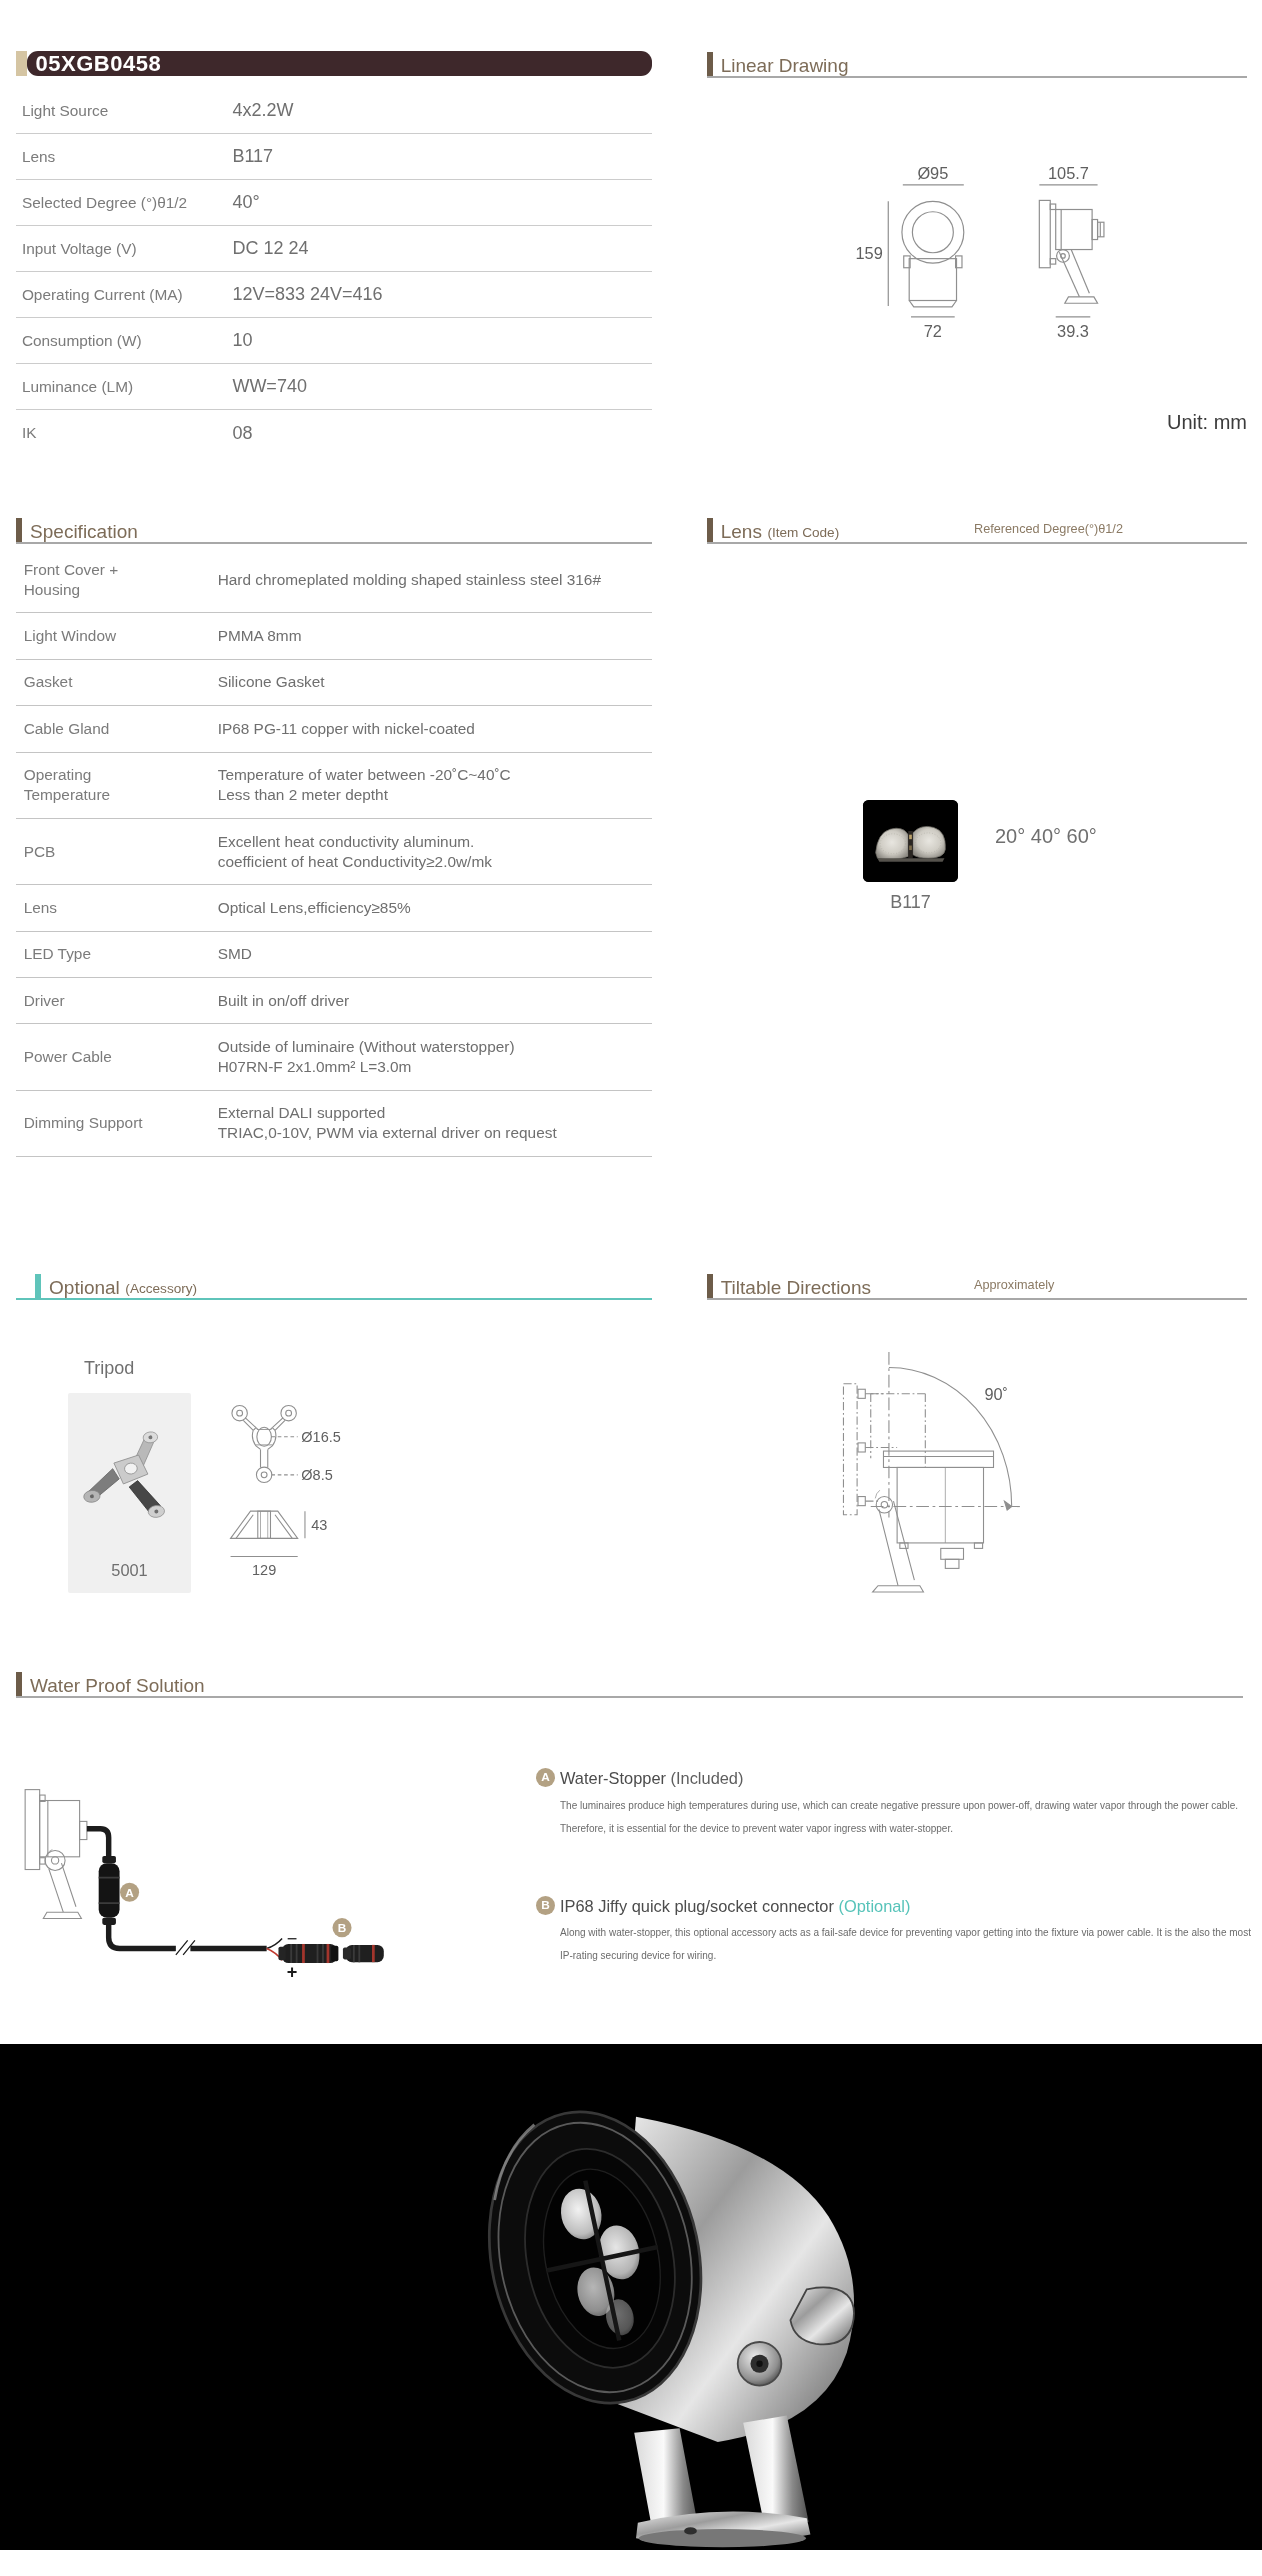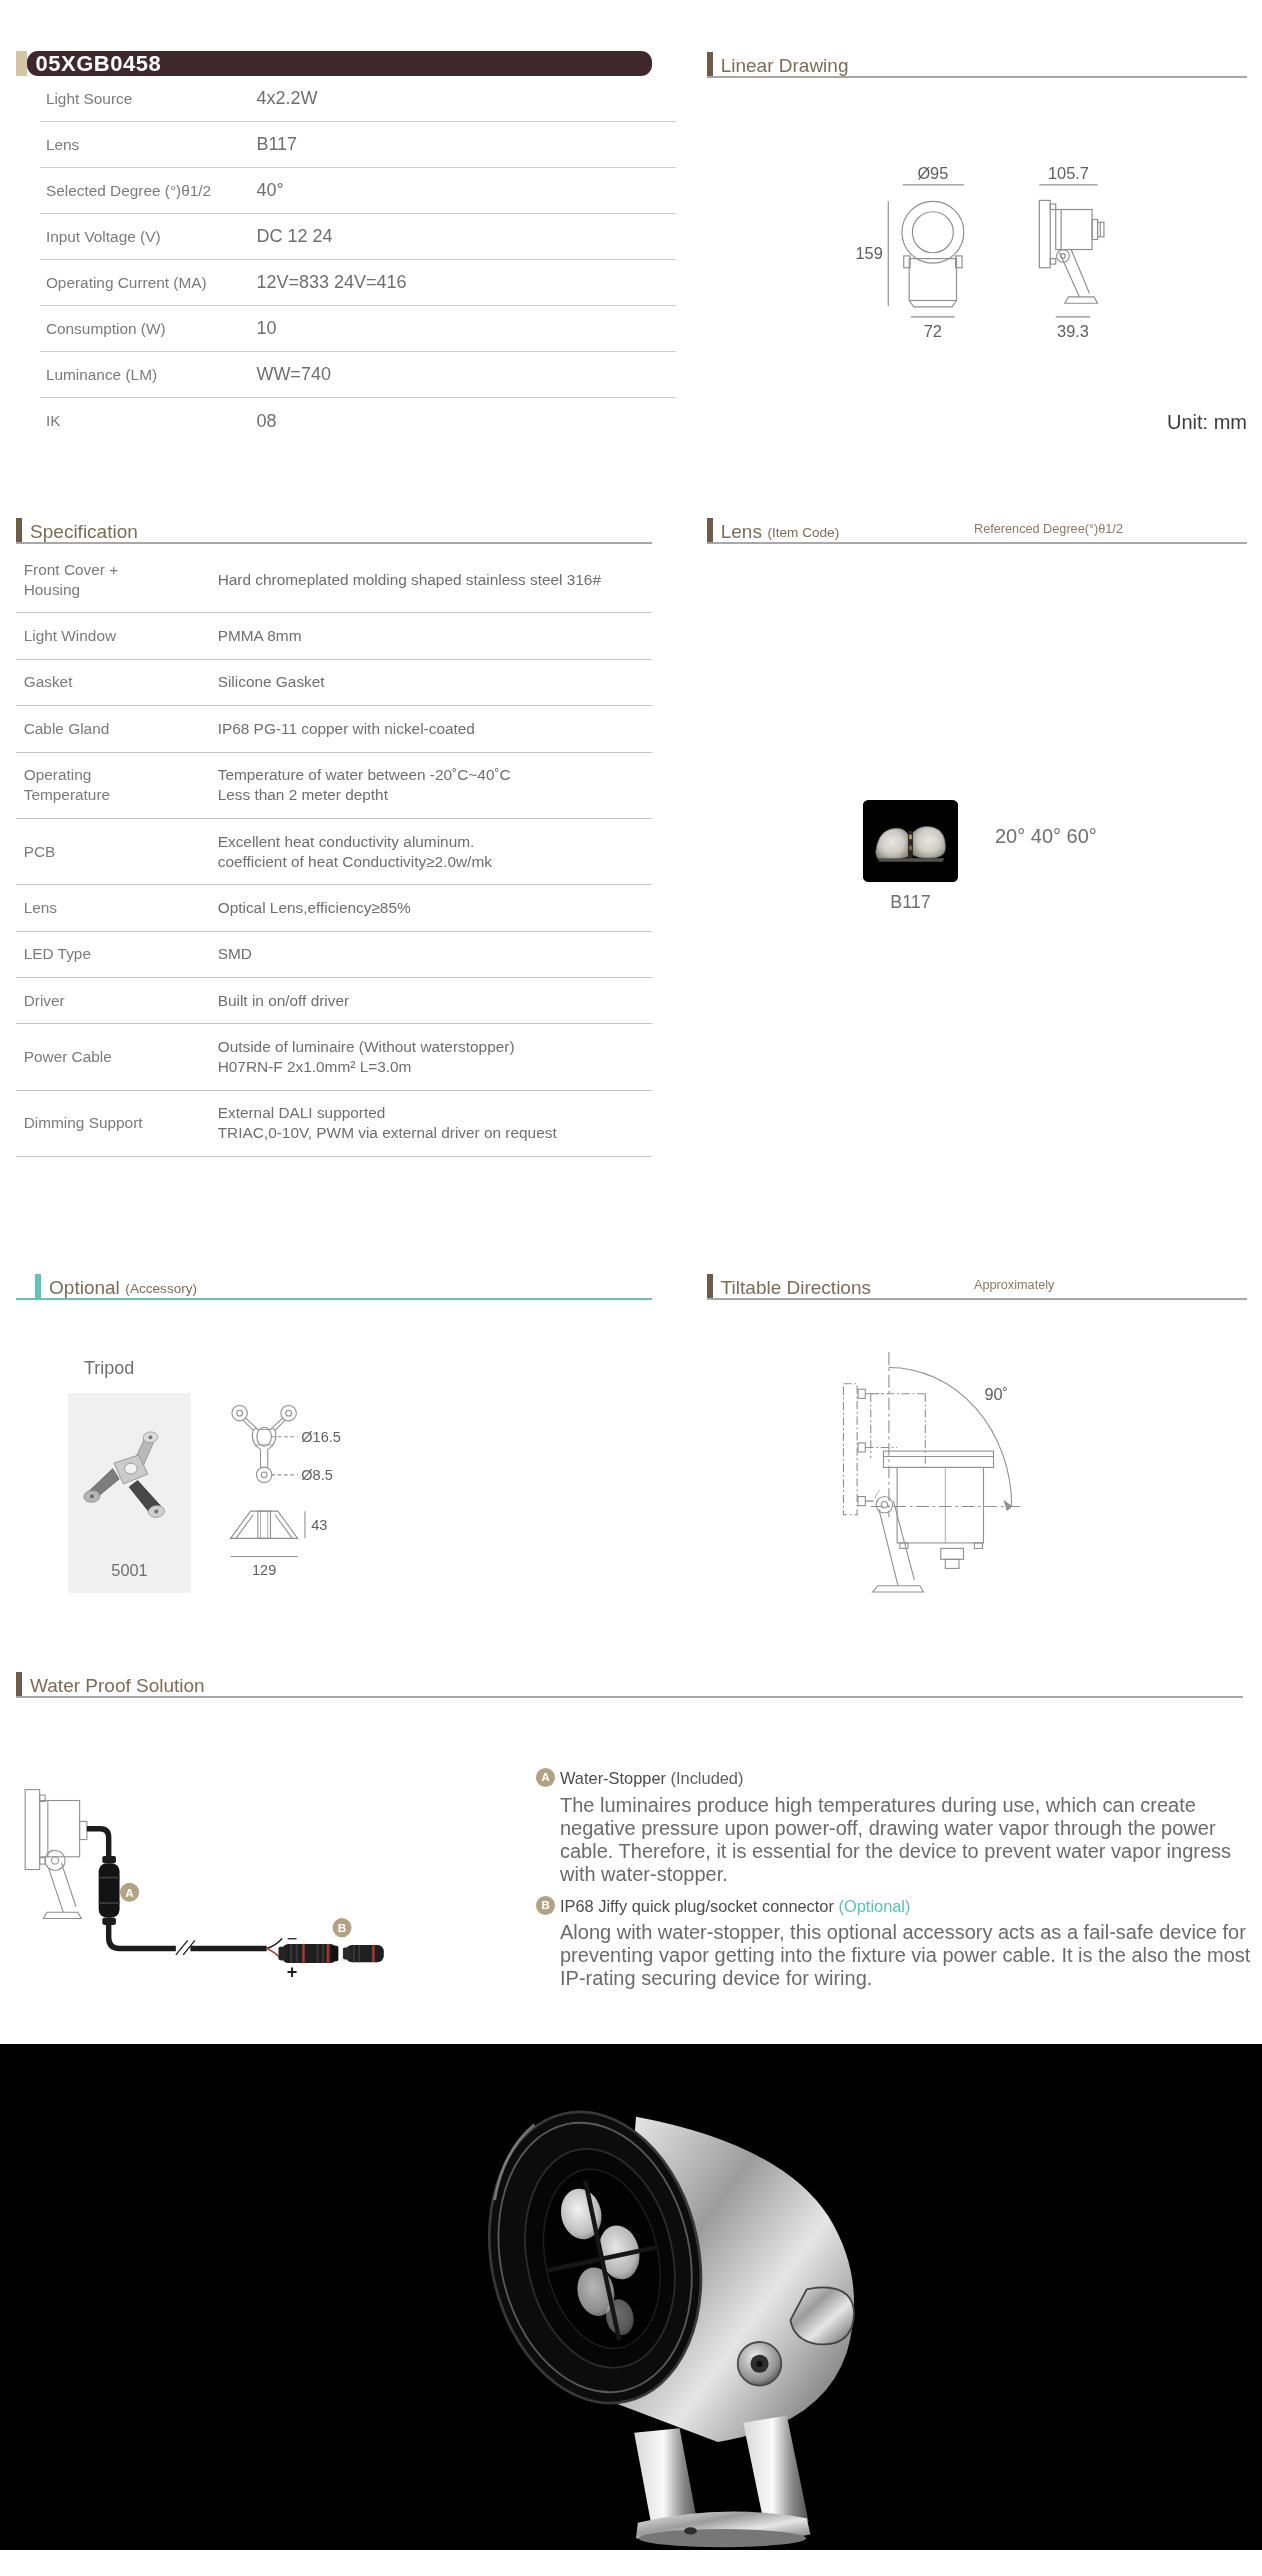--- a/index.html
+++ b/index.html
@@ -11,21 +11,21 @@
   }
   .abs { position:absolute; }
 
   
   .prod-head { left:16.4px; top:51px; width:636px; height:25.4px; display:flex; }
   .prod-head .tanbar { width:11px; height:25.4px; background:#d5c5a3; }
   .prod-head .band {
     flex:1; background:#3e282b; color:#fff; font-size:22px; font-weight:bold;
     line-height:25.4px; padding-left:8.2px; letter-spacing:0.5px;border-radius:11px;
   }
-  .p-table { left:16.4px; top:76px; width:636px;margin-left:24px; }
+  .p-table { left:16.4px; top:88px; width:636px; }
   .p-row { display:flex; align-items:center; height:46px; border-bottom:0.9px solid #cccccc; }
   .p-row:last-child { border-bottom:none; }
   .p-row .p-label { width:216px; padding-left:5.5px; font-size:15.4px; color:#7b7b7b; }
   .p-row .p-value { flex:1; font-size:18px; color:#6f6f6f; white-space:pre-line; }
 
   
   .sec-head { display:flex; align-items:flex-end; }
   .sec-bar { width:5.5px; height:24.5px; background:#6d5c49; margin-right:8.2px; }
   .sec-bar.teal { background:#5fc4ba; }
   .sec-title { font-size:19px; color:#7d6c58; line-height:23px; }
@@ -54,21 +54,21 @@
   
   .wp-badge {
     position:absolute; width:19px; height:19px; border-radius:50%;
     background:#b3a183; color:#fff; font-size:11.8px; font-weight:bold;
     text-align:center; line-height:19px;
   }
   .wp-title { position:absolute; font-size:16.4px; color:#4c4c4c; }
   .wp-title .bold { font-weight:normal; }
   .wp-title .suffix { font-weight:normal; color:#5e5e5e; }
   .wp-title .suffix.teal { color:#56c3b9; }
-  .wp-body { position:absolute; font-size:20px; color:#6b6b6b; line-height:23px; }
+  .wp-body { position:absolute; font-size:10px; color:#6b6b6b; line-height:23px; }
 
   
   .photo { left:0; top:2044px; width:1262px; height:506px; background:#000; }
 
   svg text { font-family:"Liberation Sans","DejaVu Sans",sans-serif; }
   .dimtext { fill:#5f5f5f; font-size:18px; }
   .dimtext-s { fill:#5f5f5f; font-size:16px; }
 </style>
 </head>
 <body>

